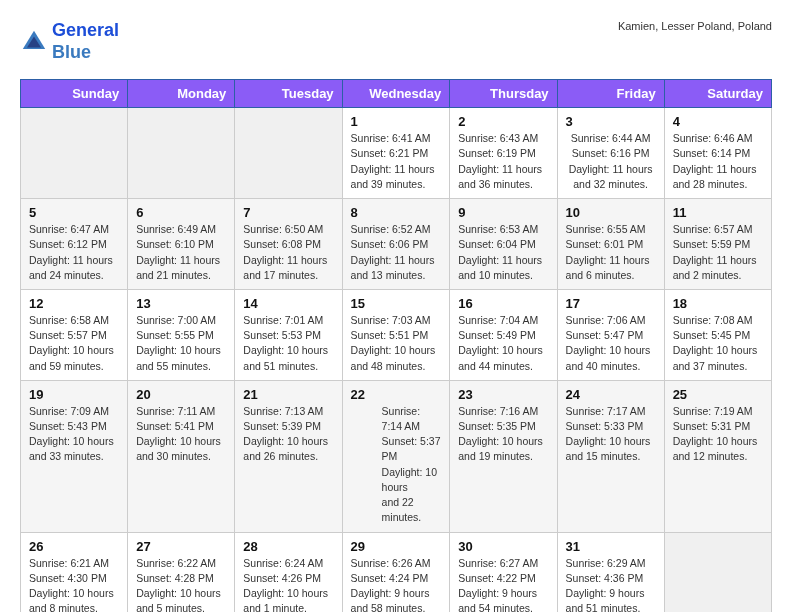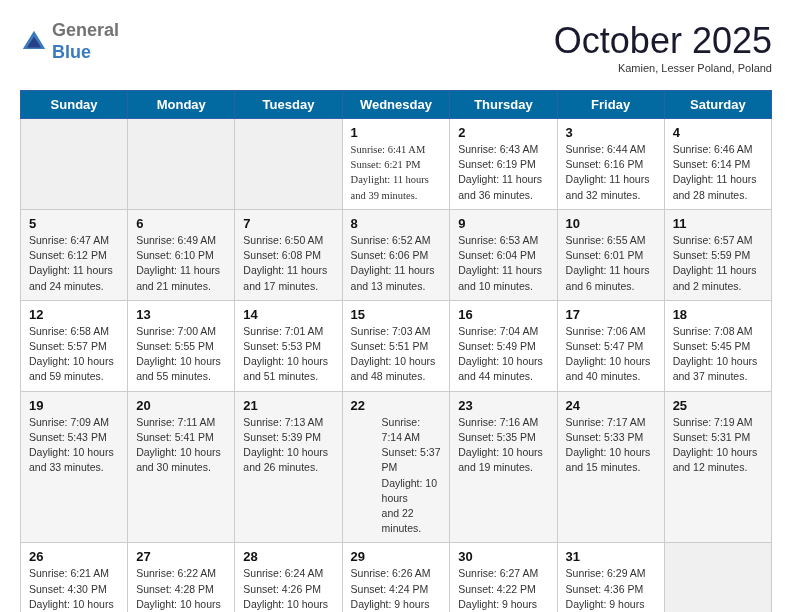--- a/index.html
+++ b/index.html
@@ -21,21 +21,21 @@
       align-items: center;
       gap: 4px;
     }
     .logo-text {
       font-size: 18px;
       font-weight: bold;
       color: #1a1a2e;
       line-height: 1.2;
     }
     .logo-text span {
-      color: #737373;
+      color: #1d4ed8;
     }
     .logo-icon {
       width: 28px;
       height: 28px;
     }
     .title-block {
       text-align: right;
     }
     .month-title {
       font-size: 36px;
@@ -45,23 +45,23 @@
     .subtitle {
       font-size: 11px;
       color: #333;
     }
     .calendar {
       width: 100%;
       border-collapse: collapse;
       border: 1px solid #ccc;
     }
     .calendar th {
-      background-color: #0369a1;
+      background-color: #8b5cf6;
       color: #fff;
-      text-align: center;
+      text-align: right;
       padding: 6px 8px;
       font-size: 13px;
       font-weight: bold;
       border: 1px solid #2d5fa6;
     }
     .calendar td {
       vertical-align: top;
       padding: 6px 8px;
       font-size: 11px;
       color: #333;
@@ -106,21 +106,20 @@
     <svg class="logo-icon" viewBox="0 0 40 40" xmlns="http://www.w3.org/2000/svg">
       <polygon points="20,4 36,30 4,30" fill="#3a7abf"></polygon>
       <polygon points="20,12 30,28 10,28" fill="#1a1a5e" opacity="0.6"></polygon>
     </svg>
     <div class="logo-text">
       <div><span>General</span></div>
       <div><span style="color:#3a7abf">Blue</span></div>
     </div>
   </div>
   <div class="title-block">
-    <div class="month-title">October 2025</div>
     <div class="subtitle">Kamien, Lesser Poland, Poland</div>
   </div>
 </div>
 
 <table class="calendar">
   <thead>
     <tr>
     <th>Sunday</th>
         <th>Monday</th>
         <th>Tuesday</th>
@@ -130,35 +129,35 @@
         <th>Saturday</th>
       </tr>
   </thead>
   <tbody id="calendar-body">
   <tr>
         <td class="empty-cell"></td>
         <td class="empty-cell"></td>
         <td class="empty-cell"></td>
         <td>
           <span class="day-number">1</span>
-          <div class="day-info" style="white-space: pre-line; font-family: Liberation Serif, serif;">Sunrise: 6:41 AM
+          <div class="day-info" style="white-space: pre-line;">Sunrise: 6:41 AM
 Sunset: 6:21 PM
 Daylight: 11 hours
 and 39 minutes.</div>
         </td>
         <td>
           <span class="day-number">2</span>
           <div class="day-info" style="white-space: pre-line;">Sunrise: 6:43 AM
 Sunset: 6:19 PM
 Daylight: 11 hours
 and 36 minutes.</div>
         </td>
         <td>
           <span class="day-number">3</span>
-          <div class="day-info" style="white-space: pre-line;">Sunrise: 6:44 AM
+          <div class="day-info" style="white-space: pre-line; text-align: center;">Sunrise: 6:44 AM
 Sunset: 6:16 PM
 Daylight: 11 hours
 and 32 minutes.</div>
         </td>
         <td>
           <span class="day-number">4</span>
           <div class="day-info" style="white-space: pre-line;">Sunrise: 6:46 AM
 Sunset: 6:14 PM
 Daylight: 11 hours
 and 28 minutes.</div>

